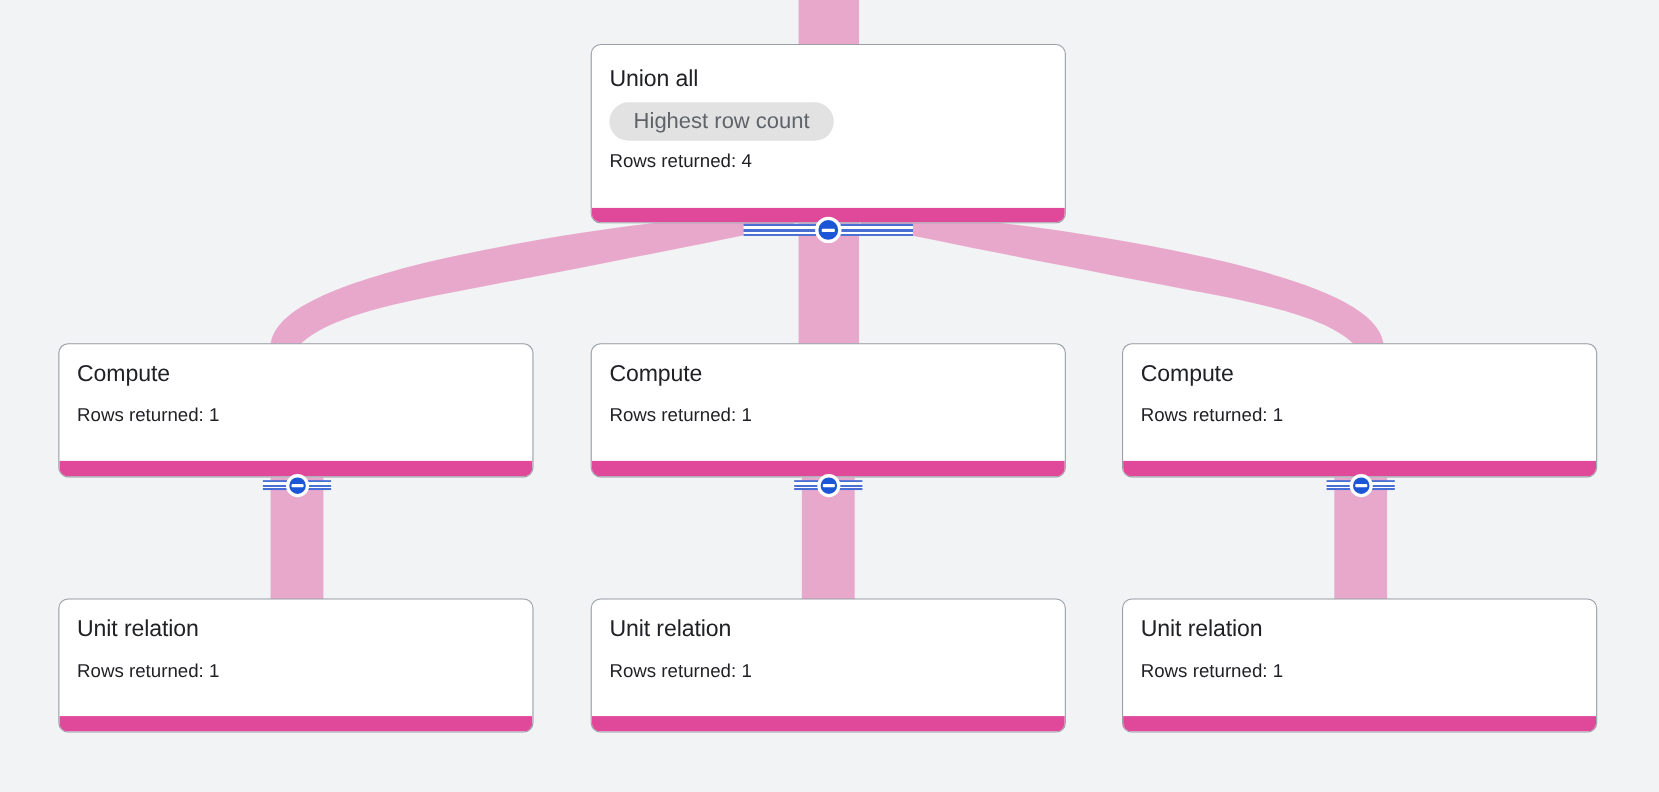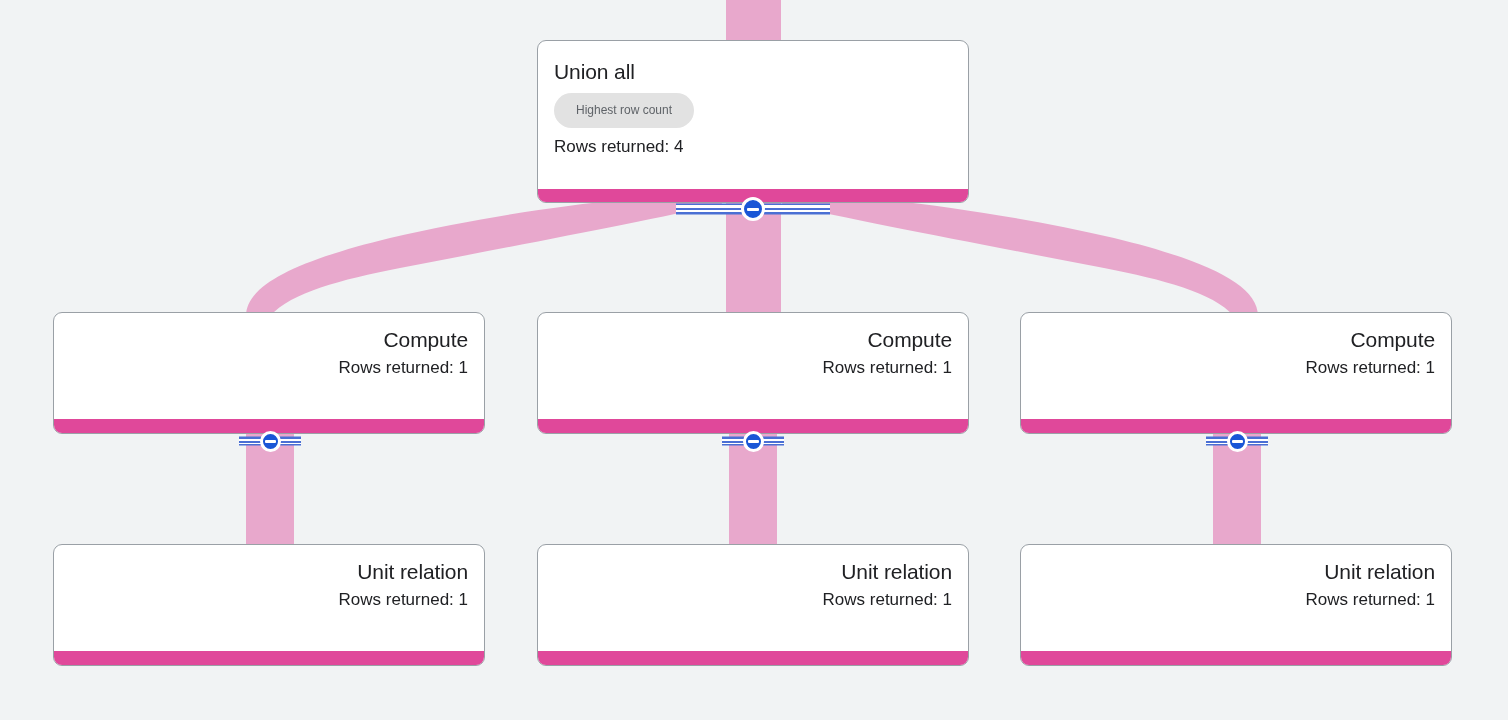--- a/index.html
+++ b/index.html
@@ -59,21 +59,21 @@
   }
 
   .node-badge-row {
     margin-top: 8px;
   }
 
   .node-badge {
     display: inline-block;
     background: #E2E2E2;
     color: #5F6368;
-    font-size: 12px;
+    font-size: 20px;
     line-height: 22px;
     padding: 6px 22px 7px 22px;
     border-radius: 20px;
     white-space: nowrap;
   }
 
   .node-rows {
     font-size: 17px;
     line-height: 22px;
     color: #202124;
@@ -93,22 +93,22 @@
   #node-union-all .node-bar { height: 13px; }
 
   #node-compute-1   { left: 53px;   top: 312px; width: 432px; height: 122px; }
   #node-compute-2   { left: 537px;  top: 312px; width: 432px; height: 122px; }
   #node-compute-3   { left: 1020px; top: 312px; width: 432px; height: 122px; }
 
   #node-unit-1      { left: 53px;   top: 544px; width: 432px; height: 122px; }
   #node-unit-2      { left: 537px;  top: 544px; width: 432px; height: 122px; }
   #node-unit-3      { left: 1020px; top: 544px; width: 432px; height: 122px; }
 
-  .node.compact .node-body { padding: 14px 16px 0 16px; text-align: right; }
-  .node.compact .node-rows { margin-top: 4px; }
+  .node.compact .node-body { padding: 14px 16px 0 16px; }
+  .node.compact .node-rows { margin-top: 14px; }
 
   
   .collapse-toggle {
     position: absolute;
     display: flex;
     align-items: center;
     justify-content: center;
     cursor: pointer;
   }
 

